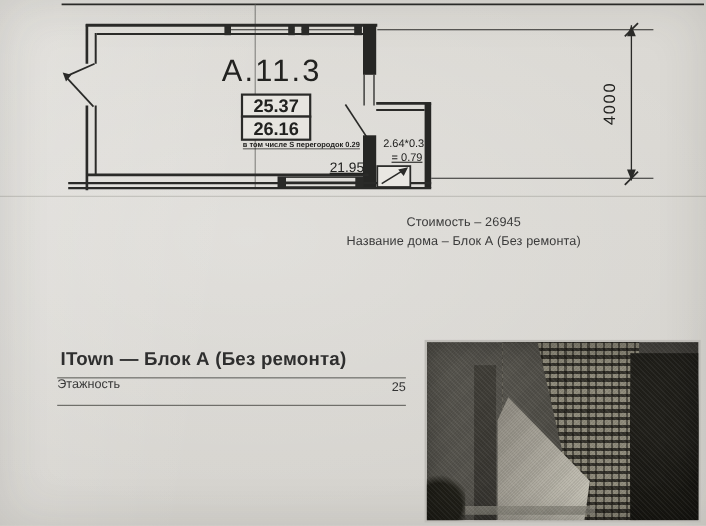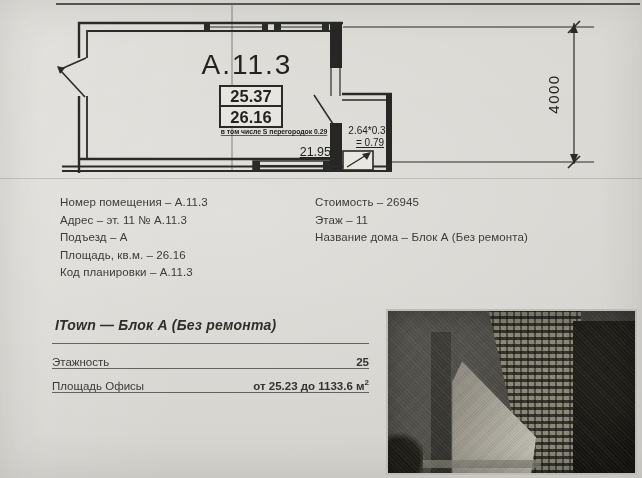--- a/index.html
+++ b/index.html
@@ -6,26 +6,26 @@
   body{font-family:"Liberation Sans","DejaVu Sans",sans-serif;background:#d9d7d2;position:relative;}
   .page{position:absolute;inset:0;background:
     linear-gradient(100deg, rgba(255,255,255,.18) 0%, rgba(255,255,255,0) 35%),
     radial-gradient(120% 90% at 35% 45%, rgba(255,255,255,.22) 0%, rgba(255,255,255,0) 60%),
     linear-gradient(180deg,#dcdad5 0%,#d8d6d1 55%,#d5d3ce 100%);
     box-shadow:inset 0 0 46px rgba(60,58,52,.14);}
   .crease{position:absolute;left:0;top:178px;width:642px;height:1px;background:rgba(110,108,100,.28);}
   .plan-svg{position:absolute;left:0;top:0;width:642px;height:185px;}
   .details{position:absolute;top:194px;font-size:11.5px;line-height:17.6px;color:#3b3b3b;letter-spacing:.1px;}
   .details-left{left:60px;}
-  .details-right{left:315px;}
-  .summary-title{position:absolute;left:55px;top:317px;font-size:14px;font-weight:bold;color:#2e2e2e;letter-spacing:.2px;font-style:italic;}
+  .details-right{left:315px;text-align:center;}
+  .summary-title{position:absolute;left:55px;top:317px;font-size:17px;font-weight:bold;color:#2e2e2e;letter-spacing:.2px;}
   .summary-table{position:absolute;left:52px;top:343px;width:317px;border-top:1px solid #63635f;}
-  .srow{display:flex;justify-content:space-between;align-items:flex-end;height:23.6px;border-bottom:1px solid #63635f;}
+  .srow{display:flex;justify-content:space-between;align-items:flex-start;height:23.6px;border-bottom:1px solid #63635f;}
   .srow .lbl{font-size:11.5px;color:#3a3a3a;}
-  .srow .val{font-size:11.5px;color:#333;font-weight:700;}
+  .srow .val{font-size:11.5px;color:#333;font-weight:400;}
   .srow .val sup{font-size:8px;}
   
   .photo{position:absolute;left:386px;top:309px;width:251px;height:166px;border:2px solid #bfbdb8;
     box-sizing:border-box;background:linear-gradient(100deg,#58564f 0%,#514f49 40%,#403e39 100%);overflow:hidden;}
   .ph-col{position:absolute;left:17.5%;top:13%;width:8%;height:87%;
     background:linear-gradient(180deg,#403e38,#36342f);}
   .ph-tower{position:absolute;left:28%;top:0;width:50%;height:100%;
     background:
      repeating-linear-gradient(90deg, rgba(18,16,12,.5) 0 2px, rgba(0,0,0,0) 2px 7px),
      repeating-linear-gradient(0deg, #34322b 0 3px, #8e8a7a 3px 7px);}
@@ -133,43 +133,31 @@
       <text x="274" y="134" font-size="6.8" font-weight="bold" text-anchor="middle" text-decoration="underline">в том числе S перегородок 0.29</text>
       <text x="331" y="156" font-size="12.5" text-anchor="end" text-decoration="underline">21.95</text>
       <text x="367" y="134" font-size="10" text-anchor="middle">2.64*0.3</text>
       <text x="370" y="146" font-size="10" text-anchor="middle" text-decoration="underline">= 0.79</text>
       <text transform="rotate(-90 559 94)" x="559" y="94" font-size="15" letter-spacing="1.5" text-anchor="middle">4000</text>
     </g>
   </svg>
 
   <div class="crease"></div>
 
-  <div class="details details-left">
-    <div>Номер помещения – А.11.3</div>
-    <div>Адрес – эт. 11 № А.11.3</div>
-    <div>Подъезд – А</div>
-    <div>Площадь, кв.м. – 26.16</div>
-    <div>Код планировки – А.11.3</div>
-  </div>
   <div class="details details-right">
     <div>Стоимость – 26945</div>
-    <div>Этаж – 11</div>
     <div>Название дома – Блок А (Без ремонта)</div>
   </div>
 
   <div class="summary-title">ITown — Блок А (Без ремонта)</div>
 
   <div class="summary-table">
     <div class="srow">
       <span class="lbl">Этажность</span>
       <span class="val"><span>25</span><sup></sup></span>
-    </div>
-    <div class="srow">
-      <span class="lbl">Площадь Офисы</span>
-      <span class="val"><span>от 25.23 до 1133.6 м</span><sup>2</sup></span>
     </div>
   </div>
 
   <div class="photo">
     <div class="ph-col"></div>
     <div class="ph-tower"></div>
     <div class="ph-towercut"></div>
     <div class="ph-wedge"></div>
     <div class="ph-ground"></div>
     <div class="ph-trees"></div>

